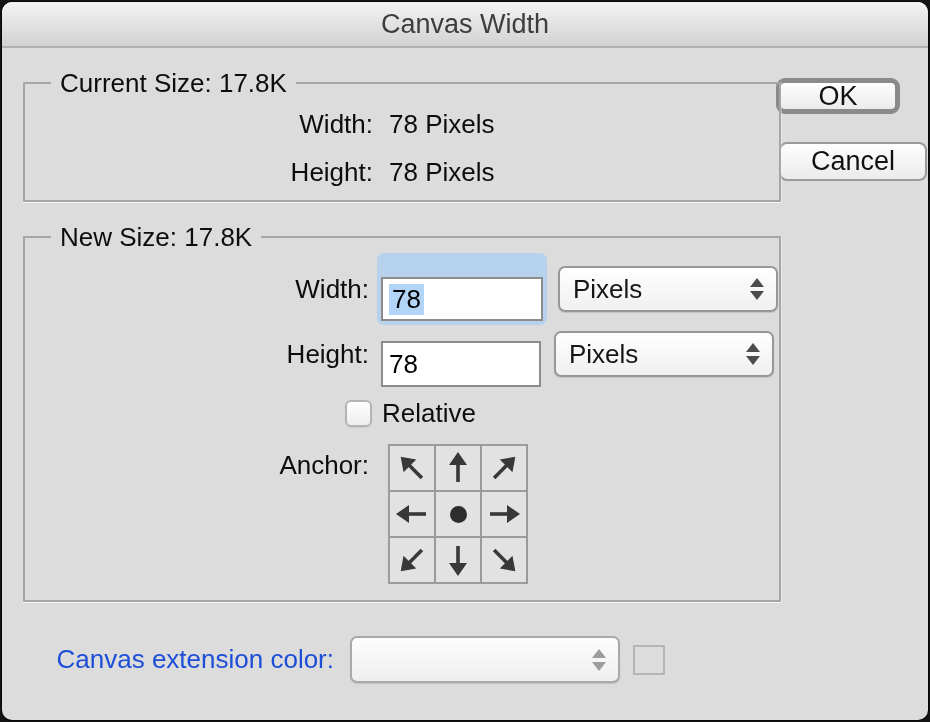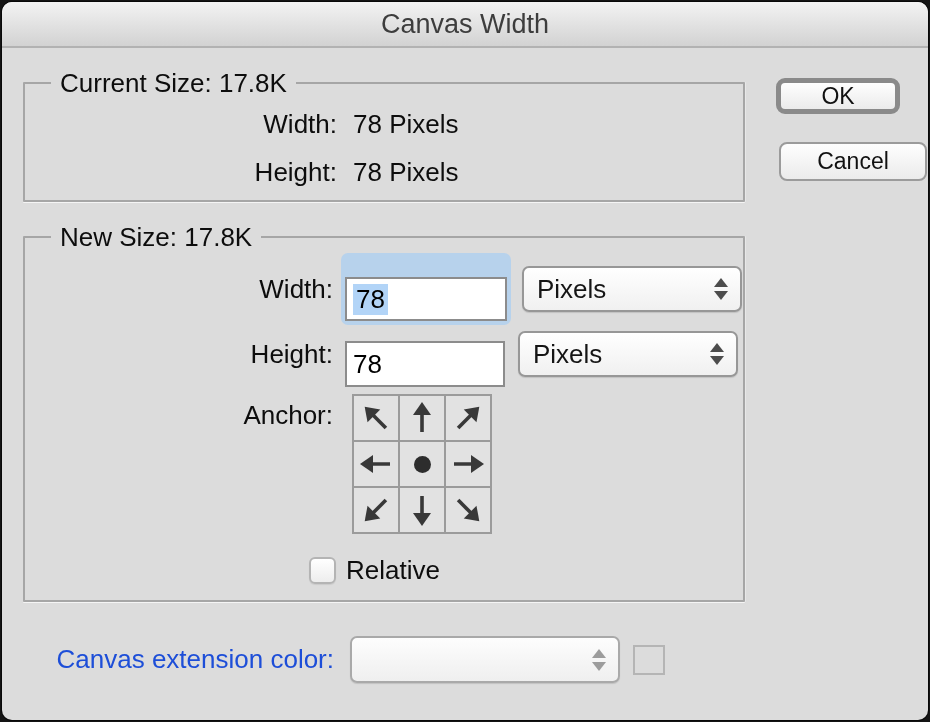--- a/index.html
+++ b/index.html
@@ -21,20 +21,21 @@
     background:linear-gradient(#f3f3f3,#d2d2d2);
     border-bottom:2px solid #b2b2b2;
     display:flex;align-items:center;justify-content:center;
   }
   .titlebar .title{font-size:27px;color:#3d3d3d;}
   
   .groupbox{
     position:absolute;left:21px;width:718px;
     border:2px solid #a6a6a6;border-radius:1px;
     box-shadow:0 1px 0 rgba(255,255,255,.7),1px 0 0 rgba(255,255,255,.35);
+    padding-left:36px;
   }
   .groupbox .legend{
     position:absolute;top:-16px;left:26px;
     background:#dcdcdc;padding:0 9px;
     font-size:26px;color:#0d0d0d;white-space:nowrap;
   }
   #current-size-group{top:80px;height:116px;}
   #new-size-group{top:234px;height:362px;}
   
   .cs-rows{padding-top:27px;}
@@ -120,21 +121,21 @@
   .dropdown.disabled .stepper polygon{fill:#9c9c9c;}
   .color-swatch{
     margin-left:13px;flex:none;
     width:28px;height:26px;
     border:2px solid #b5b5b5;background:#dcdcdc;
   }
   
   .btn{
     position:absolute;display:flex;align-items:center;justify-content:center;
     background:linear-gradient(#fefefe,#ebebeb);
-    font-size:23px;color:#111;cursor:default;
+    font-size:27px;color:#111;cursor:default;
   }
   #ok-button{
     left:774px;top:76px;width:124px;height:36px;
     border:5px solid #8a8a8a;border-radius:9px;
   }
   #cancel-button{
     left:777px;top:140px;width:148px;height:39px;
     border:2px solid #9b9b9b;border-radius:8px;
   }
 </style>
@@ -190,20 +191,25 @@
       </div>
       <div class="dropdown" id="unit-height-select">
         <span>Pixels</span>
         <svg class="stepper" width="16" height="24" viewBox="0 0 16 24">
           <polygon points="8,1 15,10 1,10"></polygon>
           <polygon points="1,14 15,14 8,23"></polygon>
         </svg>
       </div>
     </div>
 
+    <div class="ns-row" id="row-relative">
+      <div class="checkbox"></div>
+      <span class="checkbox-label">Relative</span>
+    </div>
+
     <div class="ns-row" id="row-anchor">
       <span class="ns-label anchor-label">Anchor:</span>
       <div class="anchor-grid">
         <div class="anchor-cell">
           <svg class="arrow rot-upleft" width="36" height="36" viewBox="0 0 36 36">
               <line x1="18" y1="32" x2="18" y2="13"></line>
               <polygon points="18,2 27,15 9,15"></polygon>
             </svg>
         </div>
         <div class="anchor-cell">
@@ -245,25 +251,20 @@
               <polygon points="18,2 27,15 9,15"></polygon>
             </svg>
         </div>
         <div class="anchor-cell">
           <svg class="arrow rot-downright" width="36" height="36" viewBox="0 0 36 36">
               <line x1="18" y1="32" x2="18" y2="13"></line>
               <polygon points="18,2 27,15 9,15"></polygon>
             </svg>
         </div>
       </div>
-    </div>
-
-    <div class="ns-row" id="row-relative">
-      <div class="checkbox"></div>
-      <span class="checkbox-label">Relative</span>
     </div>
   </div>
 
   <div id="extension-row">
     <span class="ext-label">Canvas extension color:</span>
     <div class="dropdown disabled">
       <svg class="stepper" width="16" height="24" viewBox="0 0 16 24">
         <polygon points="8,1 15,10 1,10"></polygon>
         <polygon points="1,14 15,14 8,23"></polygon>
       </svg>

